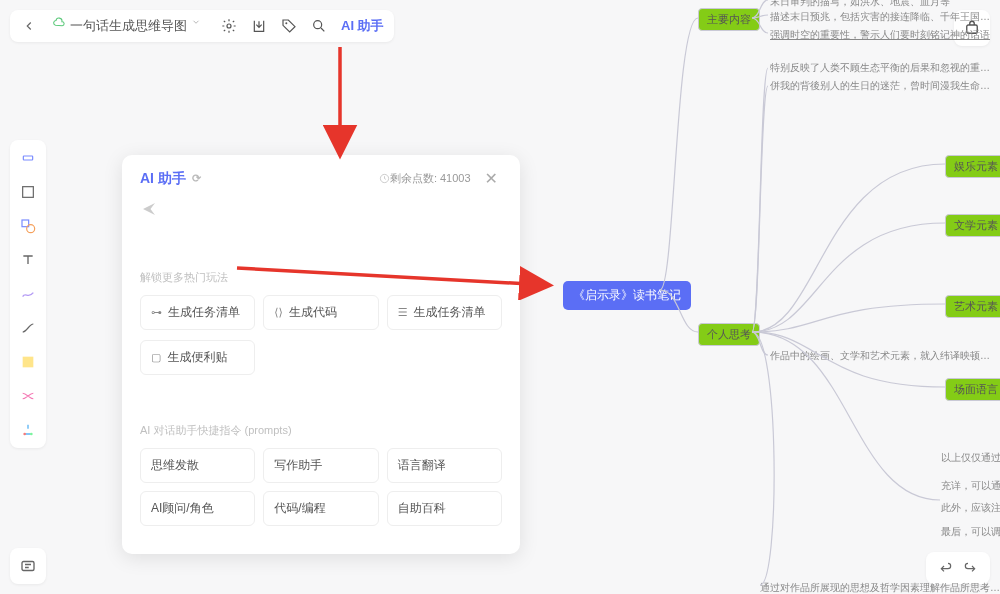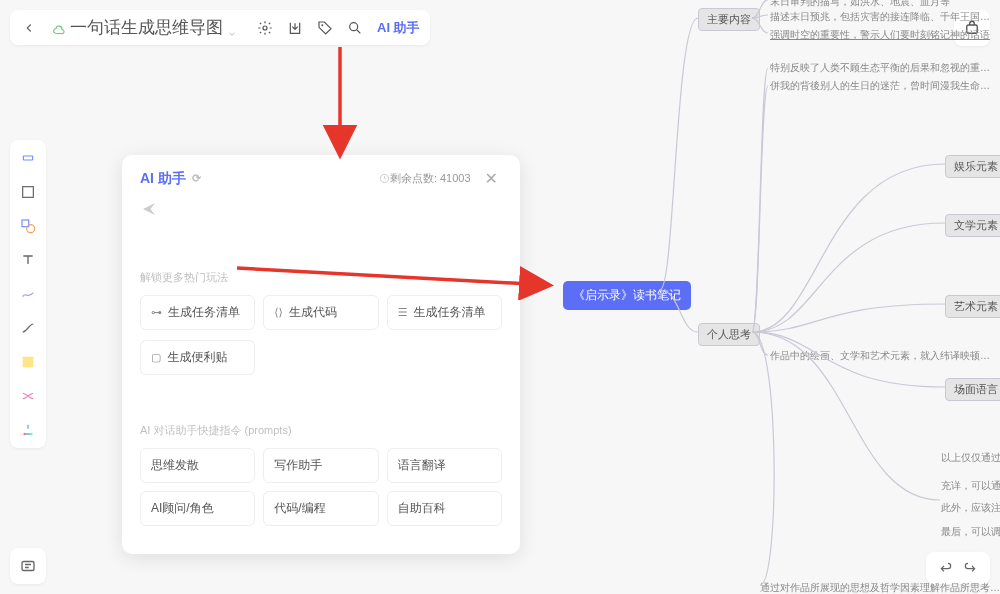--- a/index.html
+++ b/index.html
@@ -1,20 +1,20 @@
 <!DOCTYPE html>
 <html><head>
 <meta charset="utf-8">
 <style>
 * { box-sizing: border-box; margin: 0; padding: 0; }
 body { font-family: -apple-system, 'PingFang SC', 'Microsoft YaHei', sans-serif; background: #f7f7f8; width: 1000px; height: 594px; overflow: hidden; position: relative; }
 
 .topbar { position: absolute; top: 10px; left: 10px; display: flex; align-items: center; gap: 6px; background: #fff; border-radius: 8px; padding: 6px 10px; box-shadow: 0 1px 3px rgba(0,0,0,0.06); }
 .topbar .back { width: 18px; height: 18px; display: flex; align-items: center; justify-content: center; color: #666; cursor: pointer; margin-right: 4px; }
-.topbar .doc-title { display: flex; align-items: flex-end; gap: 4px; font-size: 17px; color: #555; cursor: pointer; padding: 0 4px; }
+.topbar .doc-title { display: flex; align-items: flex-start; gap: 4px; font-size: 13px; color: #555; cursor: pointer; padding: 0 4px; }
 .topbar .icons { display: flex; gap: 10px; margin-left: 8px; }
 .topbar .icon-btn { width: 20px; height: 20px; display: flex; align-items: center; justify-content: center; color: #555; cursor: pointer; }
 .topbar .ai-label { color: #5b6ef5; font-weight: 600; font-size: 13px; margin-left: 6px; cursor: pointer; }
 
 .sidebar { position: absolute; top: 140px; left: 10px; width: 36px; background: #fff; border-radius: 8px; padding: 8px 0; display: flex; flex-direction: column; align-items: center; gap: 14px; box-shadow: 0 1px 3px rgba(0,0,0,0.06); }
 .sidebar .tool { width: 20px; height: 20px; display: flex; align-items: center; justify-content: center; color: #666; cursor: pointer; }
 
 .bottom-left { position: absolute; bottom: 10px; left: 10px; width: 36px; height: 36px; background: #fff; border-radius: 8px; display: flex; align-items: center; justify-content: center; box-shadow: 0 1px 3px rgba(0,0,0,0.06); cursor: pointer; }
 
 .top-right { position: absolute; top: 10px; right: 10px; width: 36px; height: 36px; background: #fff; border-radius: 8px; display: flex; align-items: center; justify-content: center; box-shadow: 0 1px 3px rgba(0,0,0,0.06); cursor: pointer; color: #555; }
@@ -35,21 +35,21 @@
 .ai-panel .section-label { font-size: 11px; color: #c0c0c0; margin-bottom: 10px; margin-top: 48px; }
 .ai-panel .grid3 { display: grid; grid-template-columns: repeat(3,1fr); gap: 8px; margin-bottom: 10px; }
 .ai-panel .grid1 { display: grid; grid-template-columns: 1fr 1fr 1fr; gap: 8px; margin-bottom: 14px; }
 .ai-panel .grid1 .chip:nth-child(1){ grid-column: 1; }
 .ai-panel .chip { border: 1px solid #eee; border-radius: 6px; padding: 8px 10px; font-size: 12px; color: #555; display: flex; align-items: center; gap: 6px; cursor: pointer; }
 .ai-panel .chip .ci { color: #888; font-size: 11px; }
 
 .arrow1 { position: absolute; top: 42px; left: 320px; pointer-events: none; }
 .arrow2 { position: absolute; top: 260px; left: 232px; pointer-events: none; }
 .root-node { position: absolute; top: 281px; left: 563px; background: #5b6ef5; color: #fff; font-size: 12px; padding: 6px 10px; border-radius: 5px; }
-.sub-node { position: absolute; border: 1px solid #c9c9d6; border-radius: 4px; font-size: 11px; color: #555; padding: 3px 8px; background: #e5e5e5; white-space: nowrap; }
+.sub-node { position: absolute; border: 1px solid #c9c9d6; border-radius: 4px; font-size: 11px; color: #555; padding: 3px 8px; background: #84cc16; white-space: nowrap; }
 .mini-node { position: absolute; font-size: 10px; color: #888; white-space: nowrap; border-top: 1px solid transparent; }
 .connector { stroke: #c9c9d6; stroke-width: 1.2; fill: none; }
 </style>
 </head>
 <body>
 
 <div class="topbar">
   <div class="back">
     <svg width="14" height="14" viewBox="0 0 24 24">
         <path d="M15 6l-6 6 6 6" stroke="currentColor" stroke-width="2" fill="none"></path>

